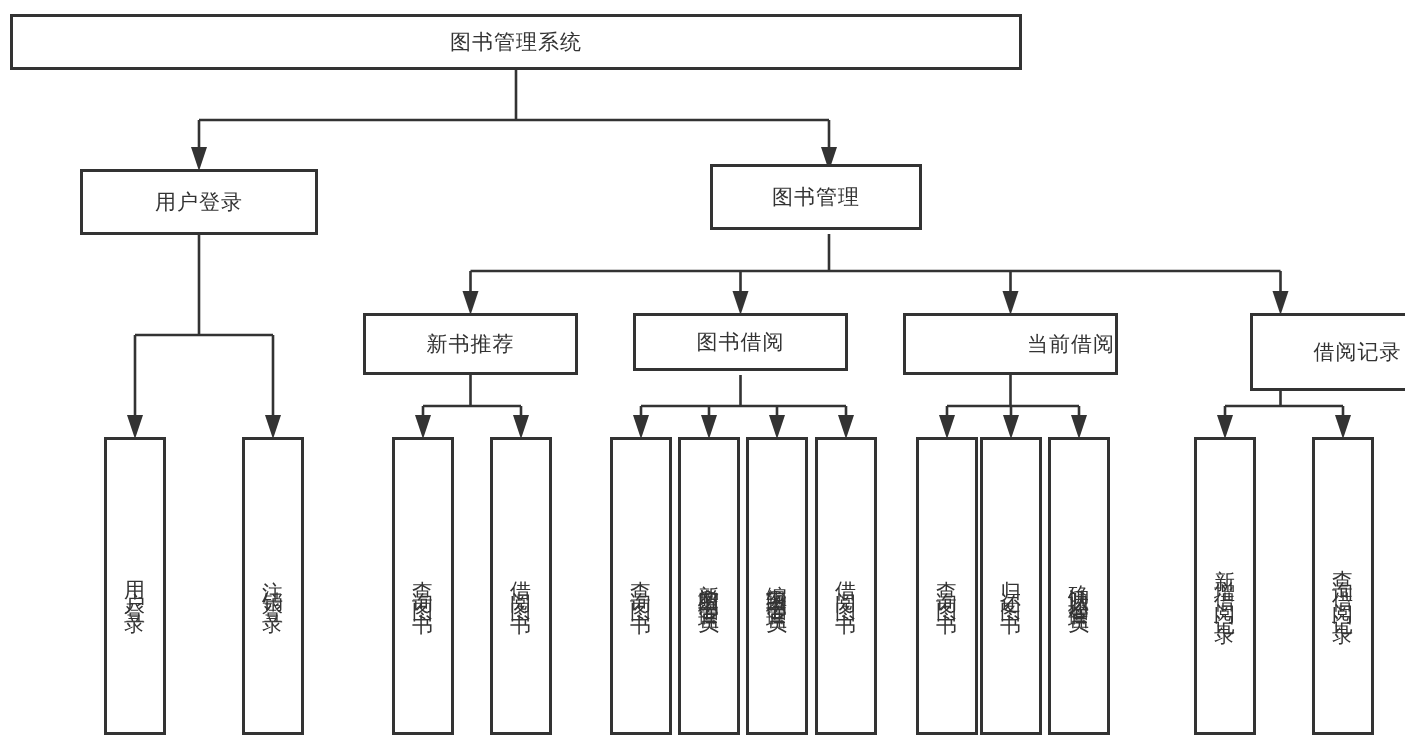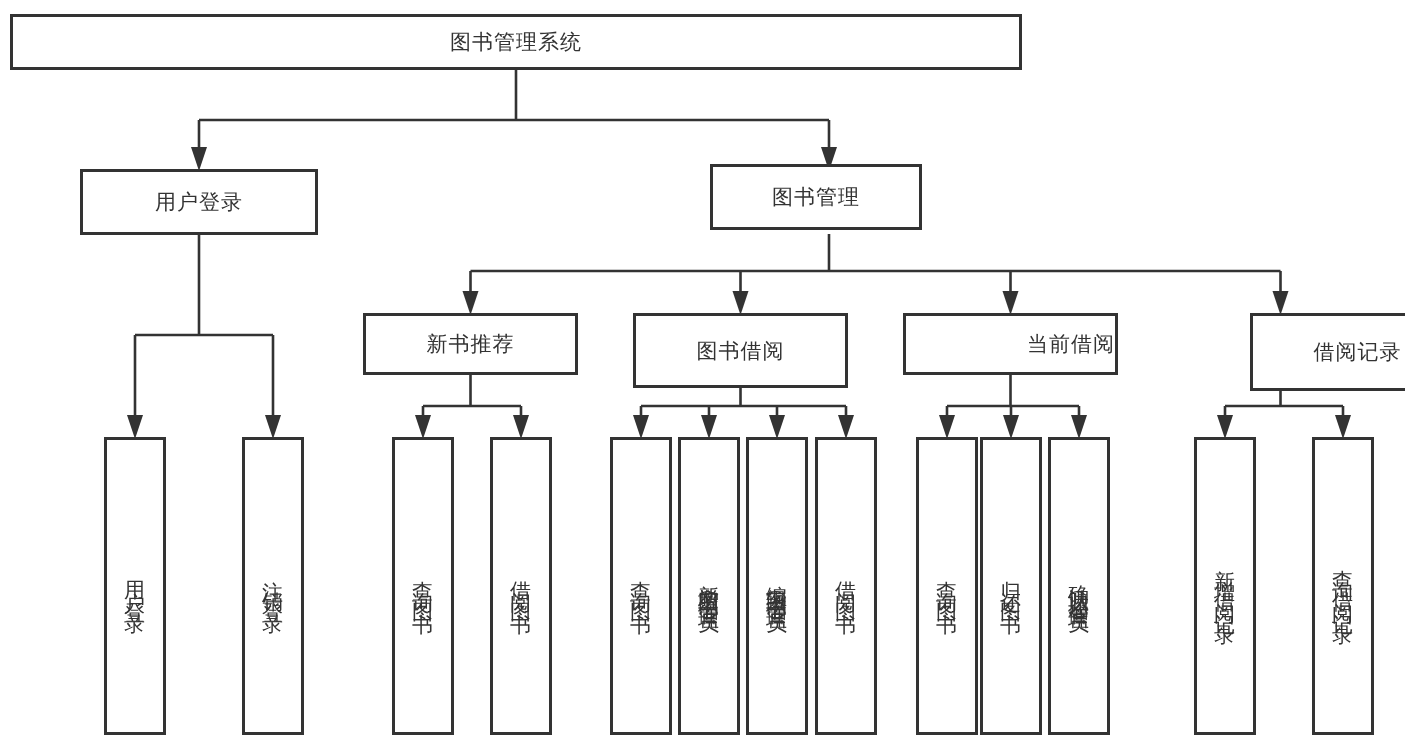--- a/index.html
+++ b/index.html
@@ -126,21 +126,21 @@
   <div class="node" style="left:80px; top:169px; width:238px; height:66px;">
     <span>用户登录</span>
   </div>
   <div class="node" style="left:710px; top:164px; width:212px; height:66px;">
     <span>图书管理</span>
   </div>
 
   <div class="node" style="left:363px; top:313px; width:215px; height:62px;">
     <span>新书推荐</span>
   </div>
-  <div class="node" style="left:633px; top:313px; width:215px; height:75px;">
+  <div class="node" style="left:633px; top:313px; width:215px; height:58px;">
     <span>图书借阅</span>
   </div>
   <div class="node" style="left:903px; top:313px; width:215px; height:62px;justify-content:flex-end;">
     <span>当前借阅</span>
   </div>
   <div class="node" style="left:1216px; top:313px; width:215px; height:78px;margin-left:34px;">
     <span>借阅记录</span>
   </div>
 
   <div class="leaf" style="left:104px;">

